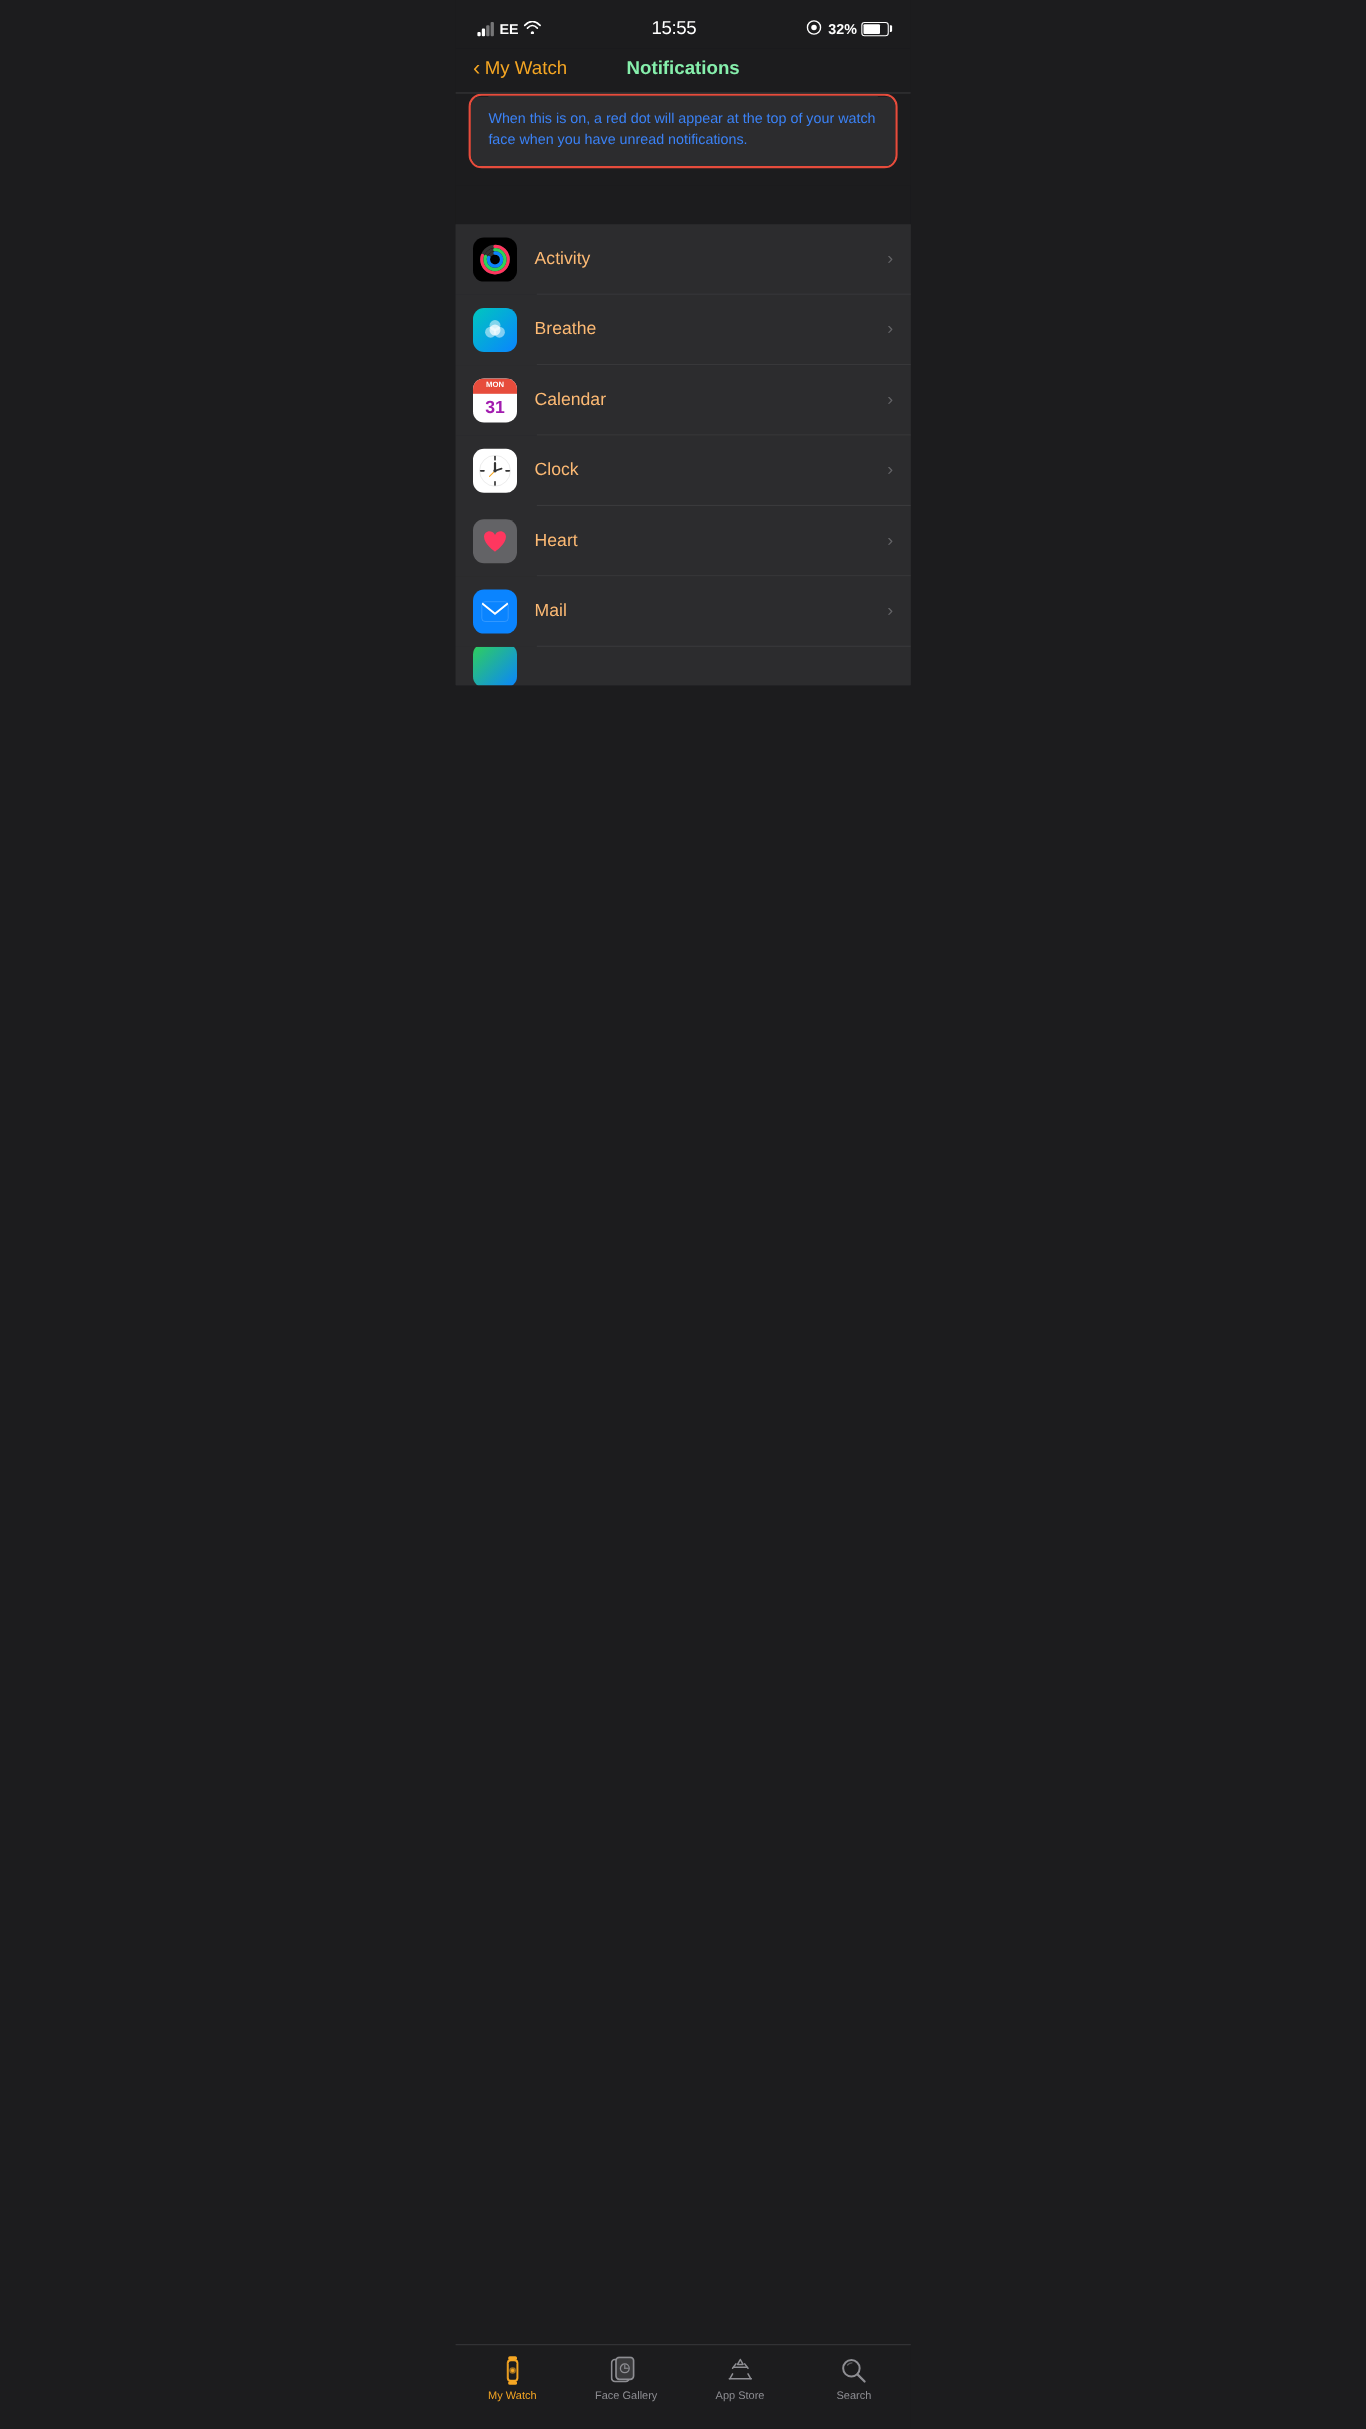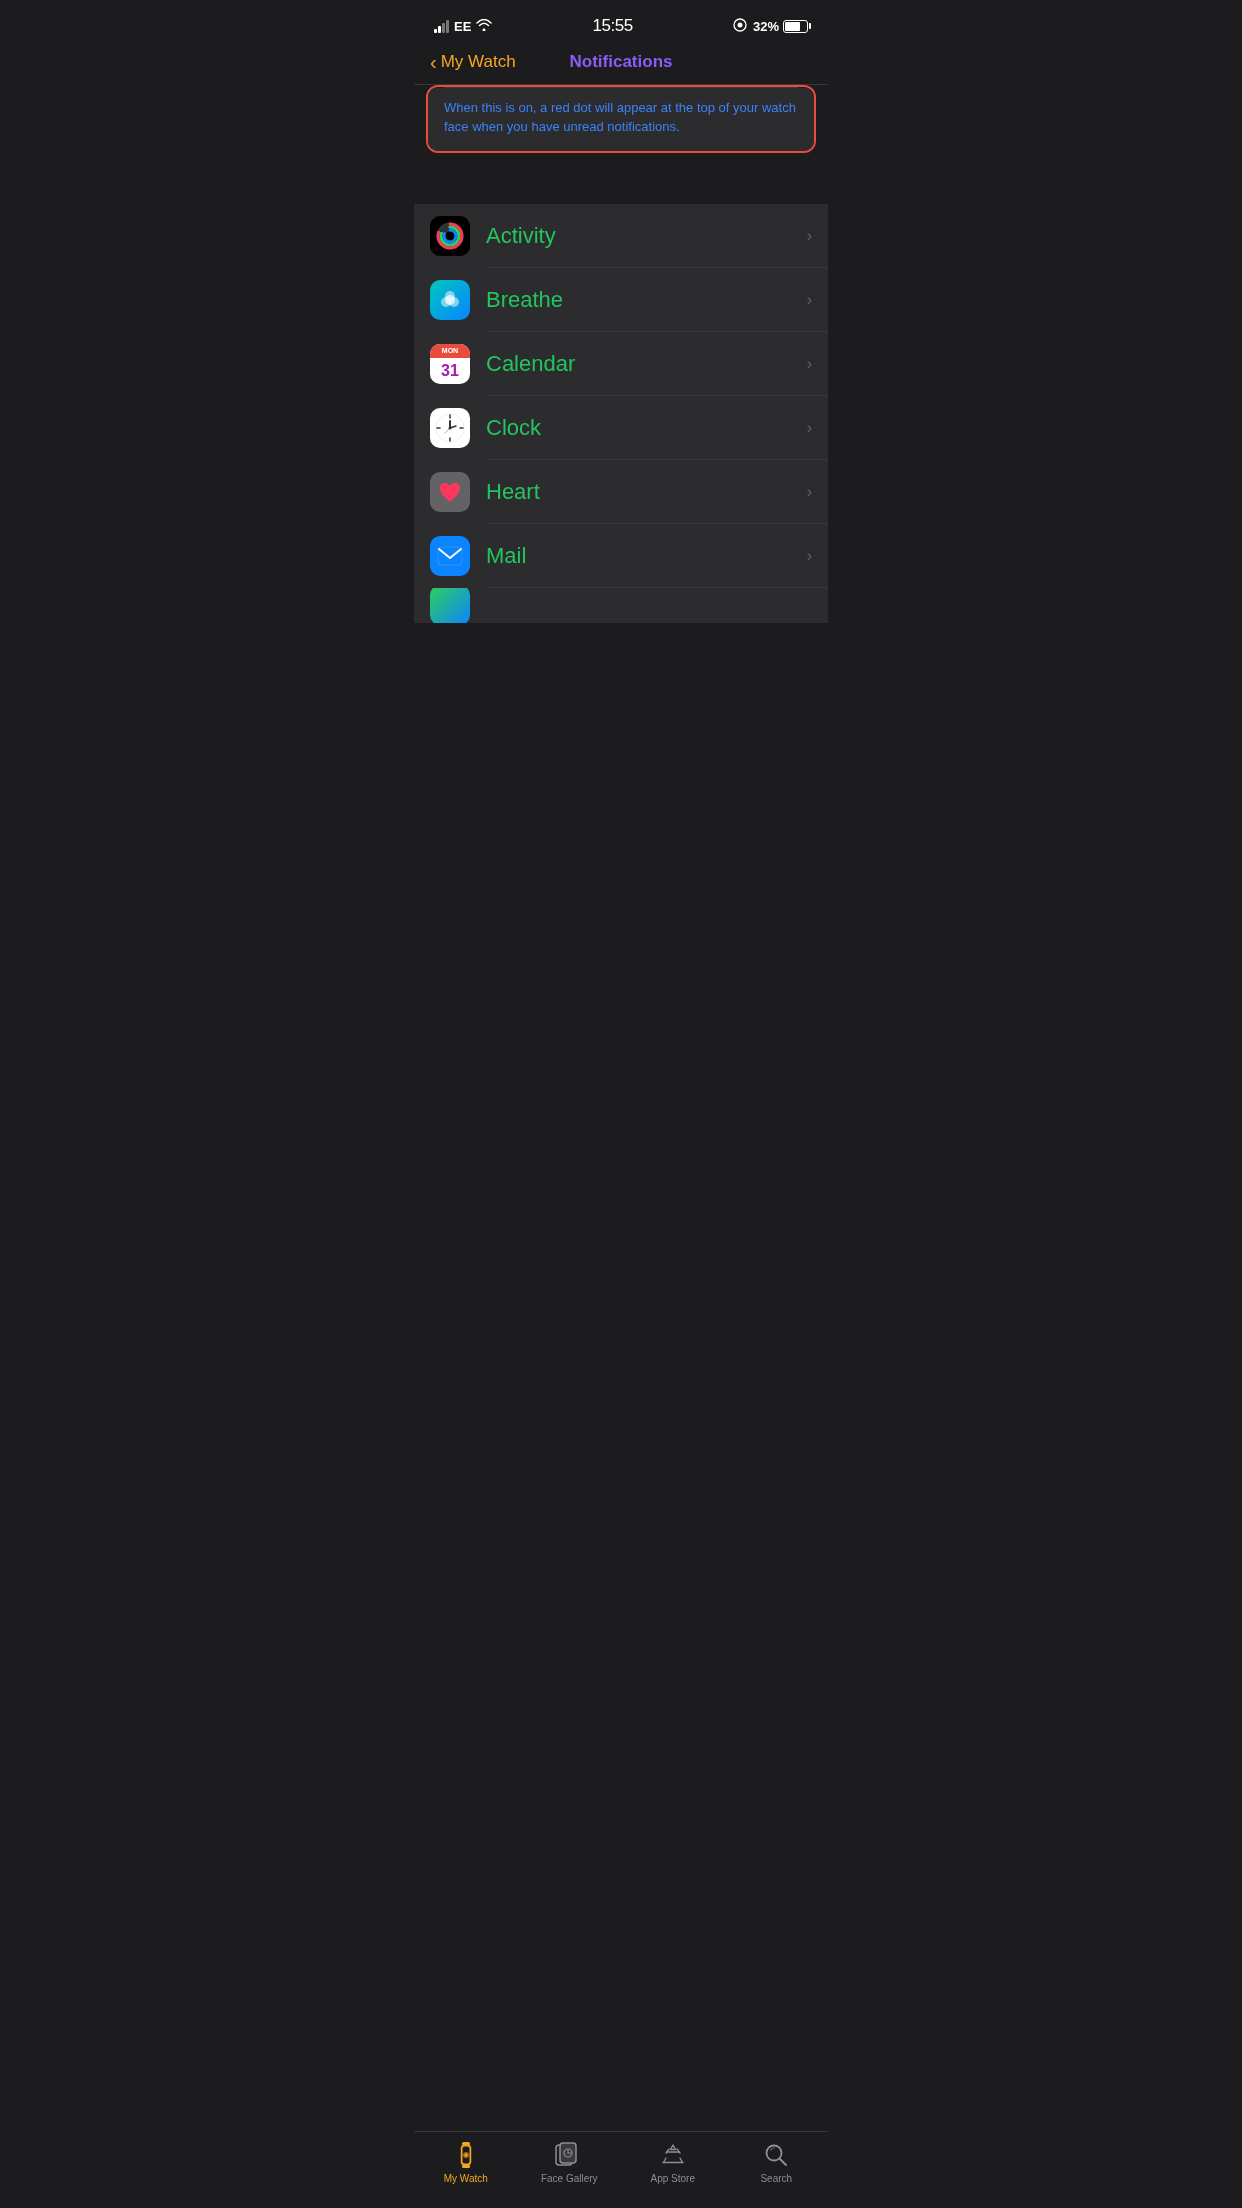--- a/index.html
+++ b/index.html
@@ -120,21 +120,21 @@
       font-size: 20px;
       line-height: 1;
       margin-top: -1px;
     }
     .nav-title {
       position: absolute;
       left: 50%;
       transform: translateX(-50%);
       font-size: 17px;
       font-weight: 600;
-      color: #8b5cf6;
+      color: #86efac;
       white-space: nowrap;
     }
 
     
     .content {
       background: #1c1c1e;
     }
 
     
     .description-section {
@@ -241,22 +241,22 @@
       position: absolute;
       bottom: 0;
       left: 74px;
       right: 0;
       height: 0.5px;
       background: #3a3a3c;
     }
     .app-row:last-child::after { display: none; }
 
     .app-name {
-      font-size: 22px;
-      color: #22c55e;
+      font-size: 16px;
+      color: #fdba74;
       flex: 1;
     }
 
     .chevron-right {
       color: #636366;
       font-size: 16px;
     }
 
     
     .breathe-icon {

